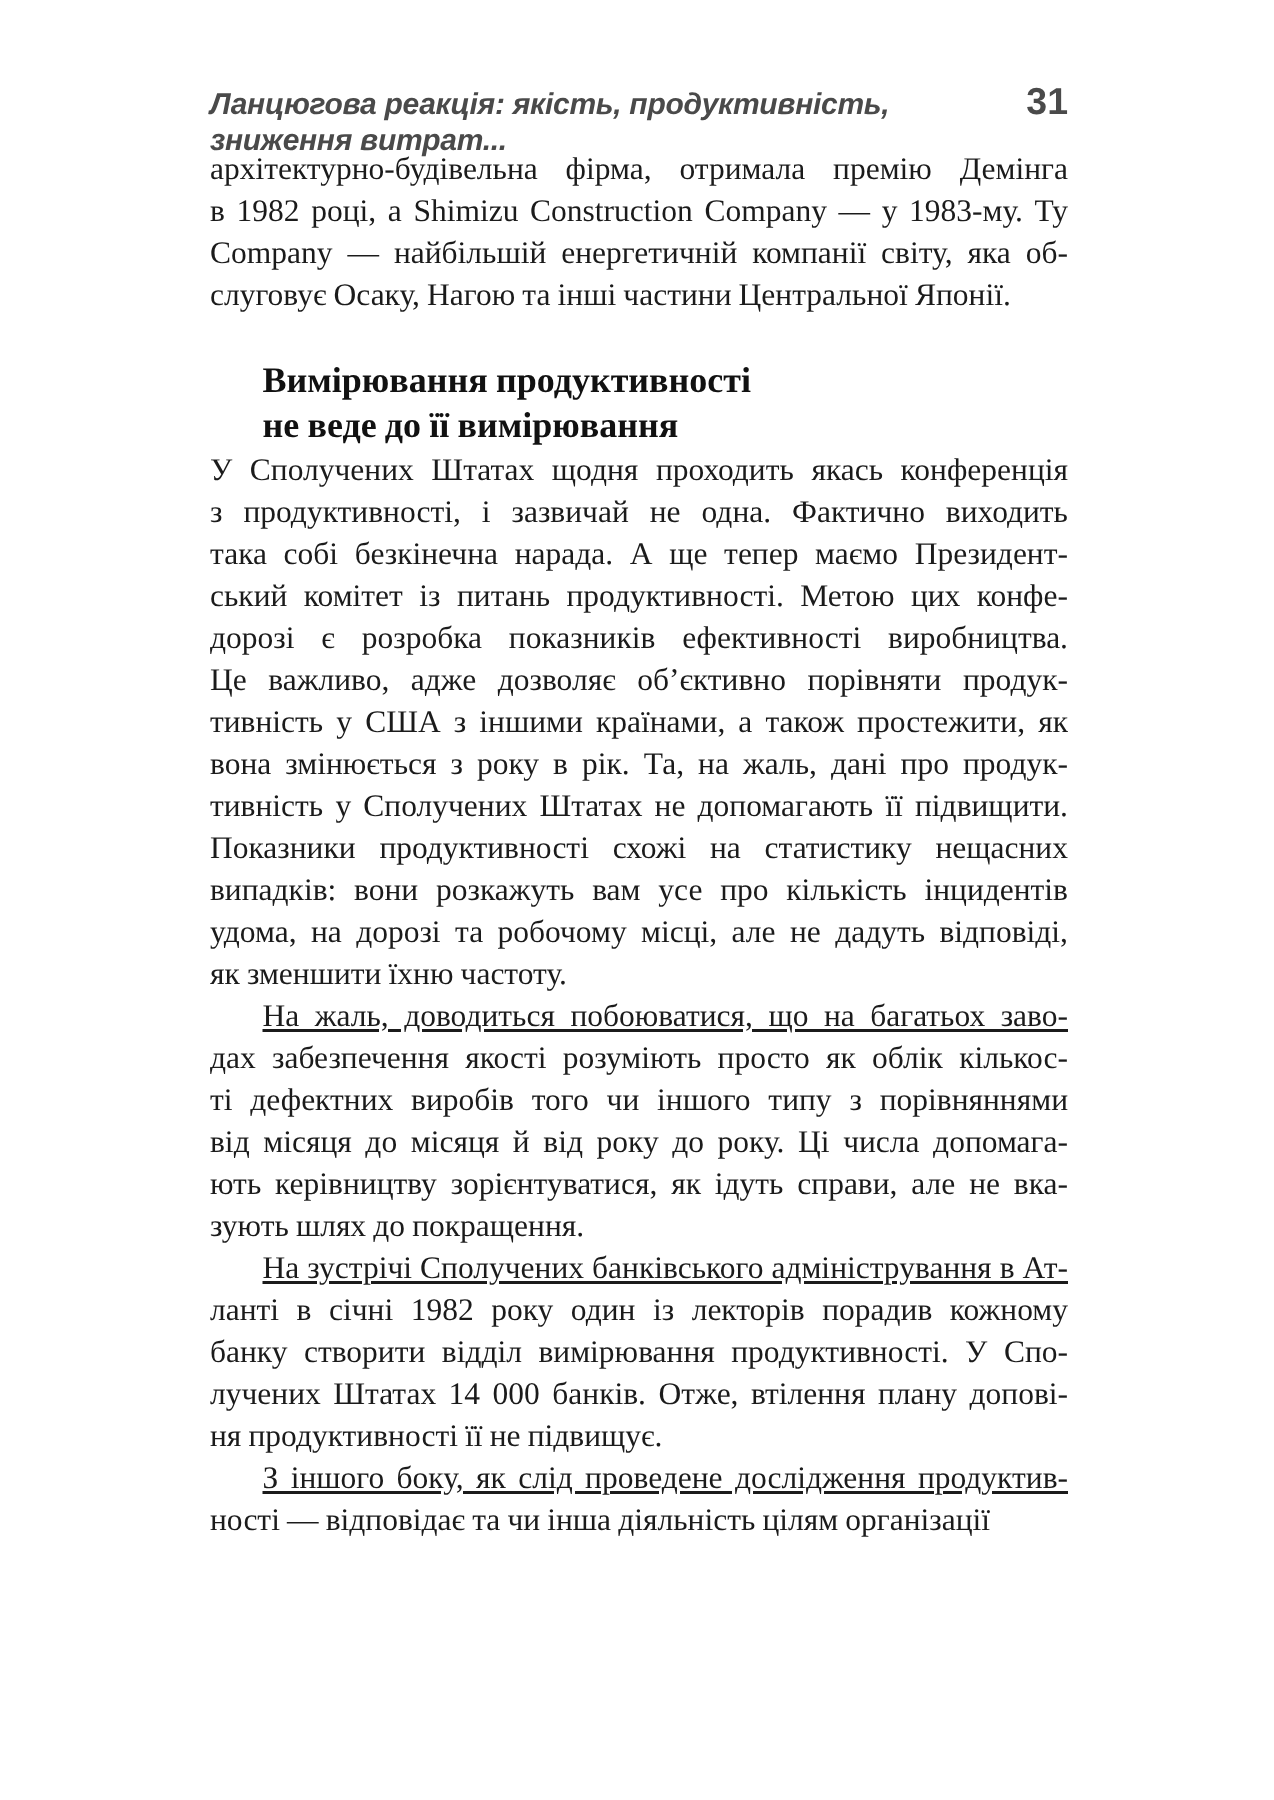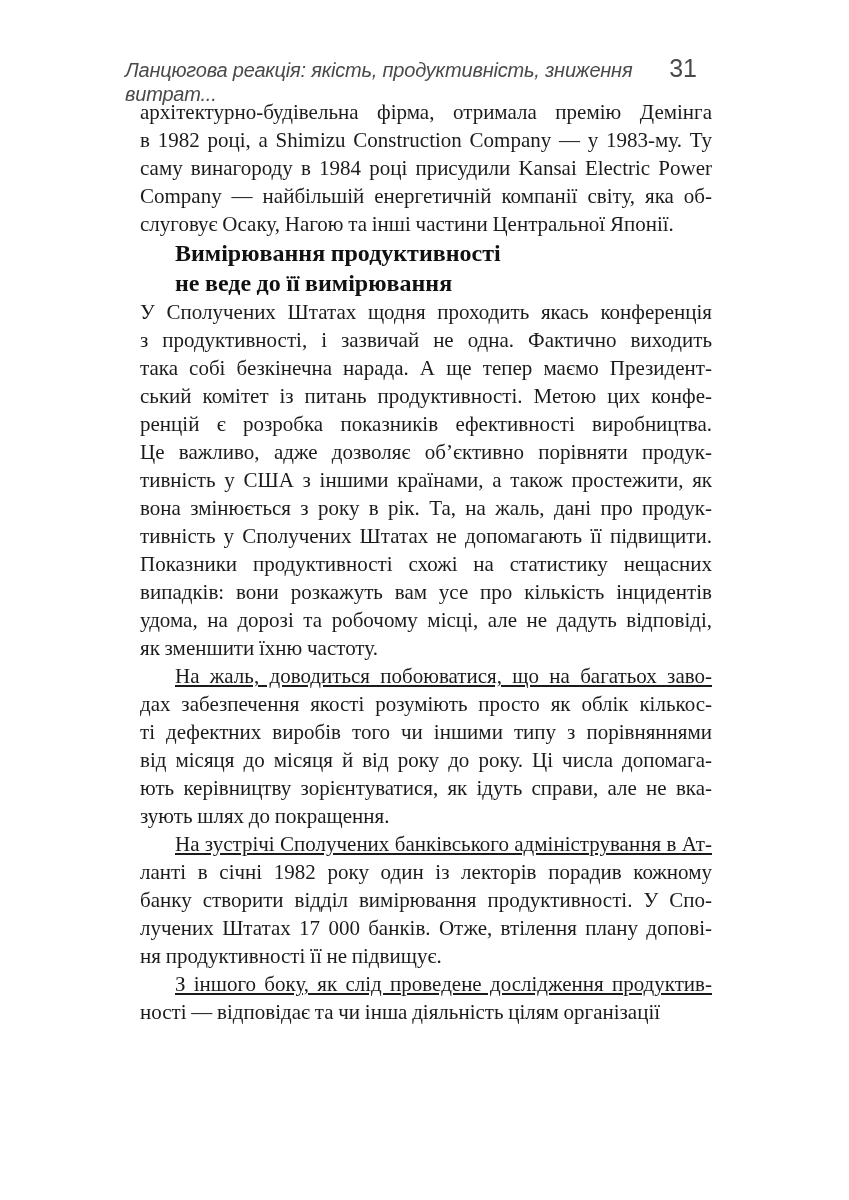--- a/index.html
+++ b/index.html
@@ -10,30 +10,31 @@
   .page {
     position: relative;
     width: 849px;
     height: 1200px;
     background: #ffffff;
     overflow: hidden;
     font-family: "Liberation Serif", "DejaVu Serif", serif;
   }
   .runhead {
     position: absolute;
-    left: 125px;
+    left: 140px;
     top: 56px;
     width: 572px;
     display: flex;
     justify-content: flex-end;
     align-items: baseline;
     font-family: "Liberation Sans", sans-serif;
     font-size: 20px;
     line-height: 24px;
     color: #4a4a4a;
+    font-weight: bold;
   }
   .runhead .title {
     font-style: italic;
     letter-spacing: -0.2px;
   }
   .runhead .pagenum {
     font-style: normal;
     font-size: 25px;
     color: #4a4a4a;
   }
@@ -54,20 +55,21 @@
     text-align-last: justify;
   }
   .paragraph .line.last {
     text-align-last: left;
   }
   .paragraph.indent .line:first-child {
     text-indent: 35px;
     text-decoration: underline;
   }
   .heading {
+    margin-top: 29px;
     padding-left: 35px;
     font-weight: bold;
     font-size: 24px;
     line-height: 30px;
     color: #111111;
   }
   .heading .line {
     height: 30px;
     text-align: left;
     text-align-last: left;
@@ -78,56 +80,55 @@
 
 <div class="page">
   <div class="runhead">
     <span class="title">Ланцюгова реакція: якість, продуктивність, зниження витрат...</span>
     <span class="pagenum">31</span>
   </div>
   <div class="bodycol">
       <div class="paragraph">
         <div class="line">архітектурно-будівельна фірма, отримала премію Демінга</div>
         <div class="line">в 1982 році, а Shimizu Construction Company — у 1983-му. Ту</div>
-        <div class="line">саму винагороду в 1984 році присудили Kansai Electric Power</div>
         <div class="line">Company — найбільшій енергетичній компанії світу, яка об-</div>
         <div class="line last">слуговує Осаку, Нагою та інші частини Центральної Японії.</div>
       </div>
       <div class="heading">
         <div class="line">Вимірювання продуктивності</div>
         <div class="line last">не веде до її вимірювання</div>
       </div>
       <div class="paragraph">
         <div class="line">У Сполучених Штатах щодня проходить якась конференція</div>
         <div class="line">з продуктивності, і зазвичай не одна. Фактично виходить</div>
         <div class="line">така собі безкінечна нарада. А ще тепер маємо Президент-</div>
         <div class="line">ський комітет із питань продуктивності. Метою цих конфе-</div>
-        <div class="line">ренцій є розробка показників ефективності виробництва.</div>
+        <div class="line">дорозі є розробка показників ефективності виробництва.</div>
         <div class="line">Це важливо, адже дозволяє об’єктивно порівняти продук-</div>
         <div class="line">тивність у США з іншими країнами, а також простежити, як</div>
         <div class="line">вона змінюється з року в рік. Та, на жаль, дані про продук-</div>
         <div class="line">тивність у Сполучених Штатах не допомагають її підвищити.</div>
         <div class="line">Показники продуктивності схожі на статистику нещасних</div>
         <div class="line">випадків: вони розкажуть вам усе про кількість інцидентів</div>
         <div class="line">удома, на дорозі та робочому місці, але не дадуть відповіді,</div>
         <div class="line last">як зменшити їхню частоту.</div>
       </div>
       <div class="paragraph indent">
         <div class="line">На жаль, доводиться побоюватися, що на багатьох заво-</div>
         <div class="line">дах забезпечення якості розуміють просто як облік кількос-</div>
-        <div class="line">ті дефектних виробів того чи іншими типу з порівняннями</div>
+        <div class="line">ті дефектних виробів того чи іншого типу з порівняннями</div>
         <div class="line">від місяця до місяця й від року до року. Ці числа допомага-</div>
         <div class="line">ють керівництву зорієнтуватися, як ідуть справи, але не вка-</div>
         <div class="line last">зують шлях до покращення.</div>
       </div>
       <div class="paragraph indent">
         <div class="line">На зустрічі Сполучених банківського адміністрування в Ат-</div>
         <div class="line">ланті в січні 1982 року один із лекторів порадив кожному</div>
         <div class="line">банку створити відділ вимірювання продуктивності. У Спо-</div>
-        <div class="line">лучених Штатах 17 000 банків. Отже, втілення плану допові-</div>
+        <div class="line">лучених Штатах 14 000 банків. Отже, втілення плану допові-</div>
         <div class="line last">ня продуктивності її не підвищує.</div>
       </div>
       <div class="paragraph indent">
         <div class="line">З іншого боку, як слід проведене дослідження продуктив-</div>
         <div class="line last">ності — відповідає та чи інша діяльність цілям організації</div>
       </div>
     </div>
 </div>
 
 </body></html>

